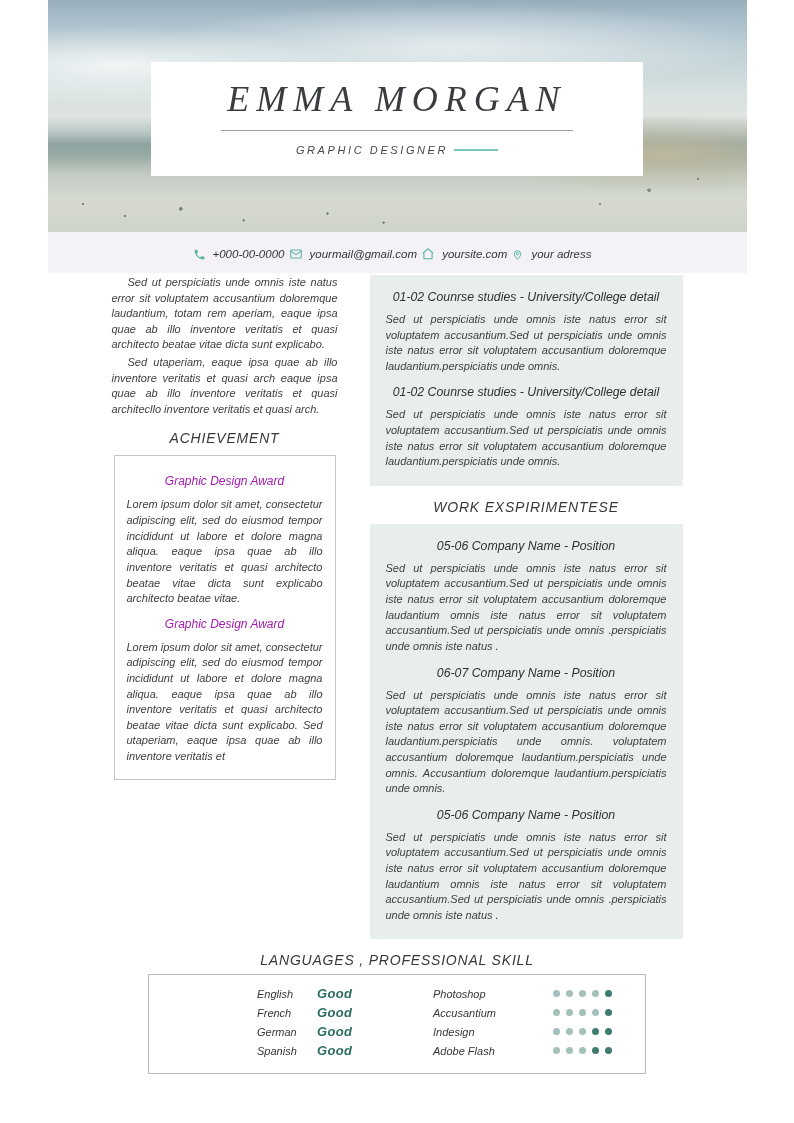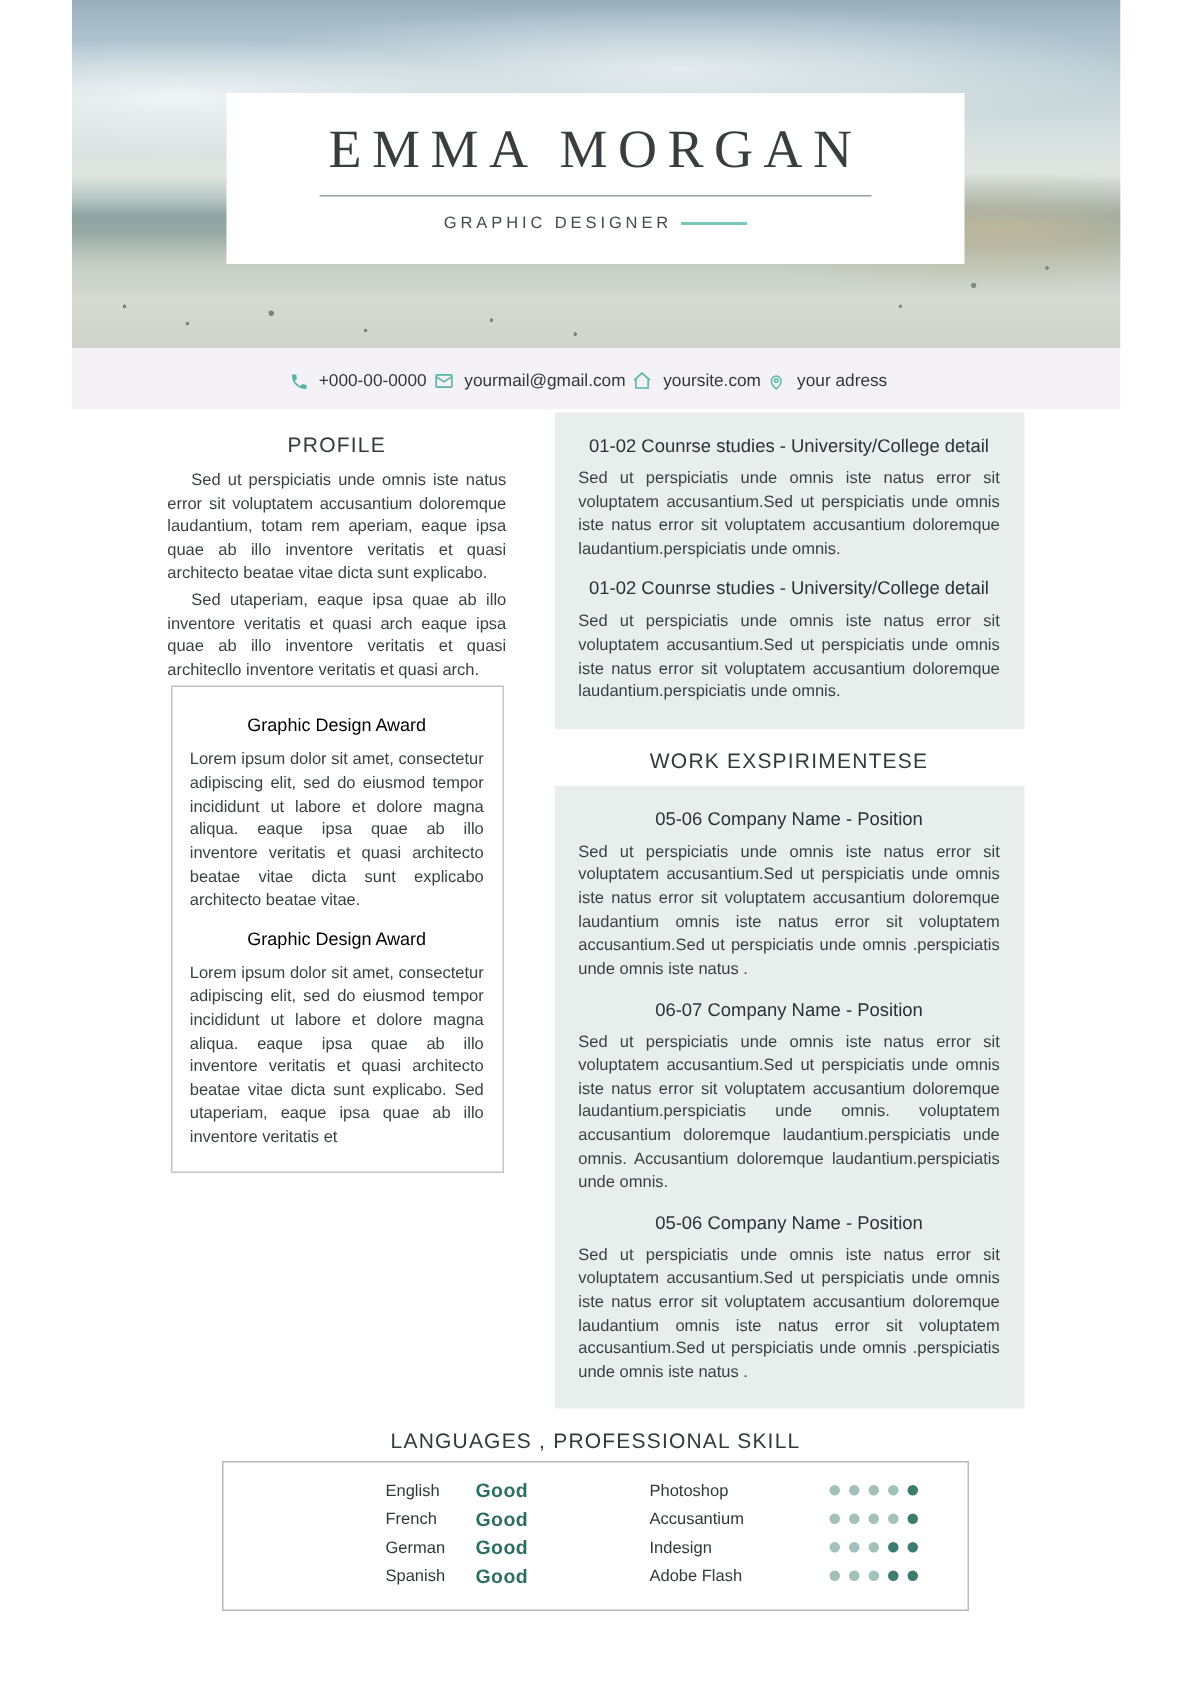--- a/index.html
+++ b/index.html
@@ -1,21 +1,21 @@
 <!DOCTYPE html>
 <html><head>
 <meta charset="utf-8">
 <title>Resume</title>
 <style>
   * { box-sizing: border-box; }
   html, body { margin: 0; padding: 0; background: #ffffff; }
   .page {
     width: 699px; height: 1123px; margin: 0 auto; background: #ffffff;
     position: relative; overflow: hidden;
-    font-family: "Liberation Sans", sans-serif; color: #3d4043;
+    font-family: "Liberation Sans", sans-serif; color: #3d4043; font-style: italic;
   }
 
   
   .hero {
     height: 232px; position: relative;
     background-image:
       radial-gradient(ellipse 280px 55px at 88% 66%, rgba(191,184,157,0.95), rgba(191,184,157,0) 72%),
       radial-gradient(ellipse 220px 40px at 68% 62%, rgba(140,155,150,0.55), transparent 72%),
       radial-gradient(ellipse 320px 55px at 10% 28%, rgba(255,255,255,0.75), transparent 72%),
       radial-gradient(ellipse 420px 60px at 58% 20%, rgba(255,255,255,0.6), transparent 72%),
@@ -73,21 +73,21 @@
   .body-text, .profile p, .entry-body, .ach-body {
     font-size: 11px; line-height: 1.42; text-align: justify; color: #3c3f41; margin: 0;
   }
   .profile p { margin-bottom: 2px; text-indent: 16px; }
 
   .tint { background: #e8eeec; padding: 4px 16px 12px; }
   .entry-title { text-align: center; font-size: 12.3px; color: #2d3134; margin: 11px 0 8px; font-weight: 400; }
   .entry-body { margin-bottom: 4px; }
 
   .outline-box { border: 1px solid #c4c4c4; background: #ffffff; padding: 8px 12px 14px; margin: 0 2px; }
-  .ach-title { text-align: center; font-size: 12px; color: #000000; margin: 10px 0 9px; font-weight: 400; }
+  .ach-title { text-align: center; font-size: 12px; color: #a21caf; margin: 10px 0 9px; font-weight: 400; }
 
   
   .lang-section { margin-top: 4px; }
   .lang-box { width: 498px; margin: 6px auto 0; border: 1px solid #b9b9b9; background: #fff; padding: 9px 0 13px; }
   .lang-row { display: grid; grid-template-columns: 88px 88px 148px 1fr; align-items: center;
               height: 19px; padding-left: 80px; }
   .lang-name, .skill-name { font-size: 11px; color: #33373a; padding-left: 28px; }
   .lang-level { font-size: 13px; font-weight: bold; color: #2c6e62; letter-spacing: 0.3px; }
   .skill-dots { display: flex; gap: 6px; align-items: center; }
   .dot { width: 7px; height: 7px; border-radius: 50%; }
@@ -142,26 +142,26 @@
             <circle cx="12" cy="10.5" r="2.2"></circle>
           </svg>
       </span>
       <span>your adress</span>
     </div>
   </div>
 
   <div class="columns">
 
     <div class="col-left">
-      <h2 class="section">PROFILE</h2>
       <div class="profile">
         <p>Sed ut perspiciatis unde omnis iste natus error sit voluptatem accusantium doloremque laudantium, totam rem aperiam, eaque ipsa quae ab illo inventore veritatis et quasi architecto beatae vitae dicta sunt explicabo.</p>
         <p>Sed utaperiam, eaque ipsa quae ab illo inventore veritatis et quasi arch eaque ipsa quae ab illo inventore veritatis et quasi architecllo inventore veritatis et quasi arch.</p>
       </div>
 
+      <h2 class="section">ACHIEVEMENT</h2>
       <div class="outline-box">
         <div>
           <div class="ach-title">Graphic Design Award</div>
           <p class="ach-body">Lorem ipsum dolor sit amet, consectetur adipiscing elit, sed do eiusmod tempor incididunt ut labore et dolore magna aliqua. eaque ipsa quae ab illo inventore veritatis et quasi architecto beatae vitae dicta sunt explicabo architecto beatae vitae.</p>
         </div>
         <div>
           <div class="ach-title">Graphic Design Award</div>
           <p class="ach-body">Lorem ipsum dolor sit amet, consectetur adipiscing elit, sed do eiusmod tempor incididunt ut labore et dolore magna aliqua. eaque ipsa quae ab illo inventore veritatis et quasi architecto beatae vitae dicta sunt explicabo. Sed utaperiam, eaque ipsa quae ab illo inventore veritatis et</p>
         </div>
       </div>

